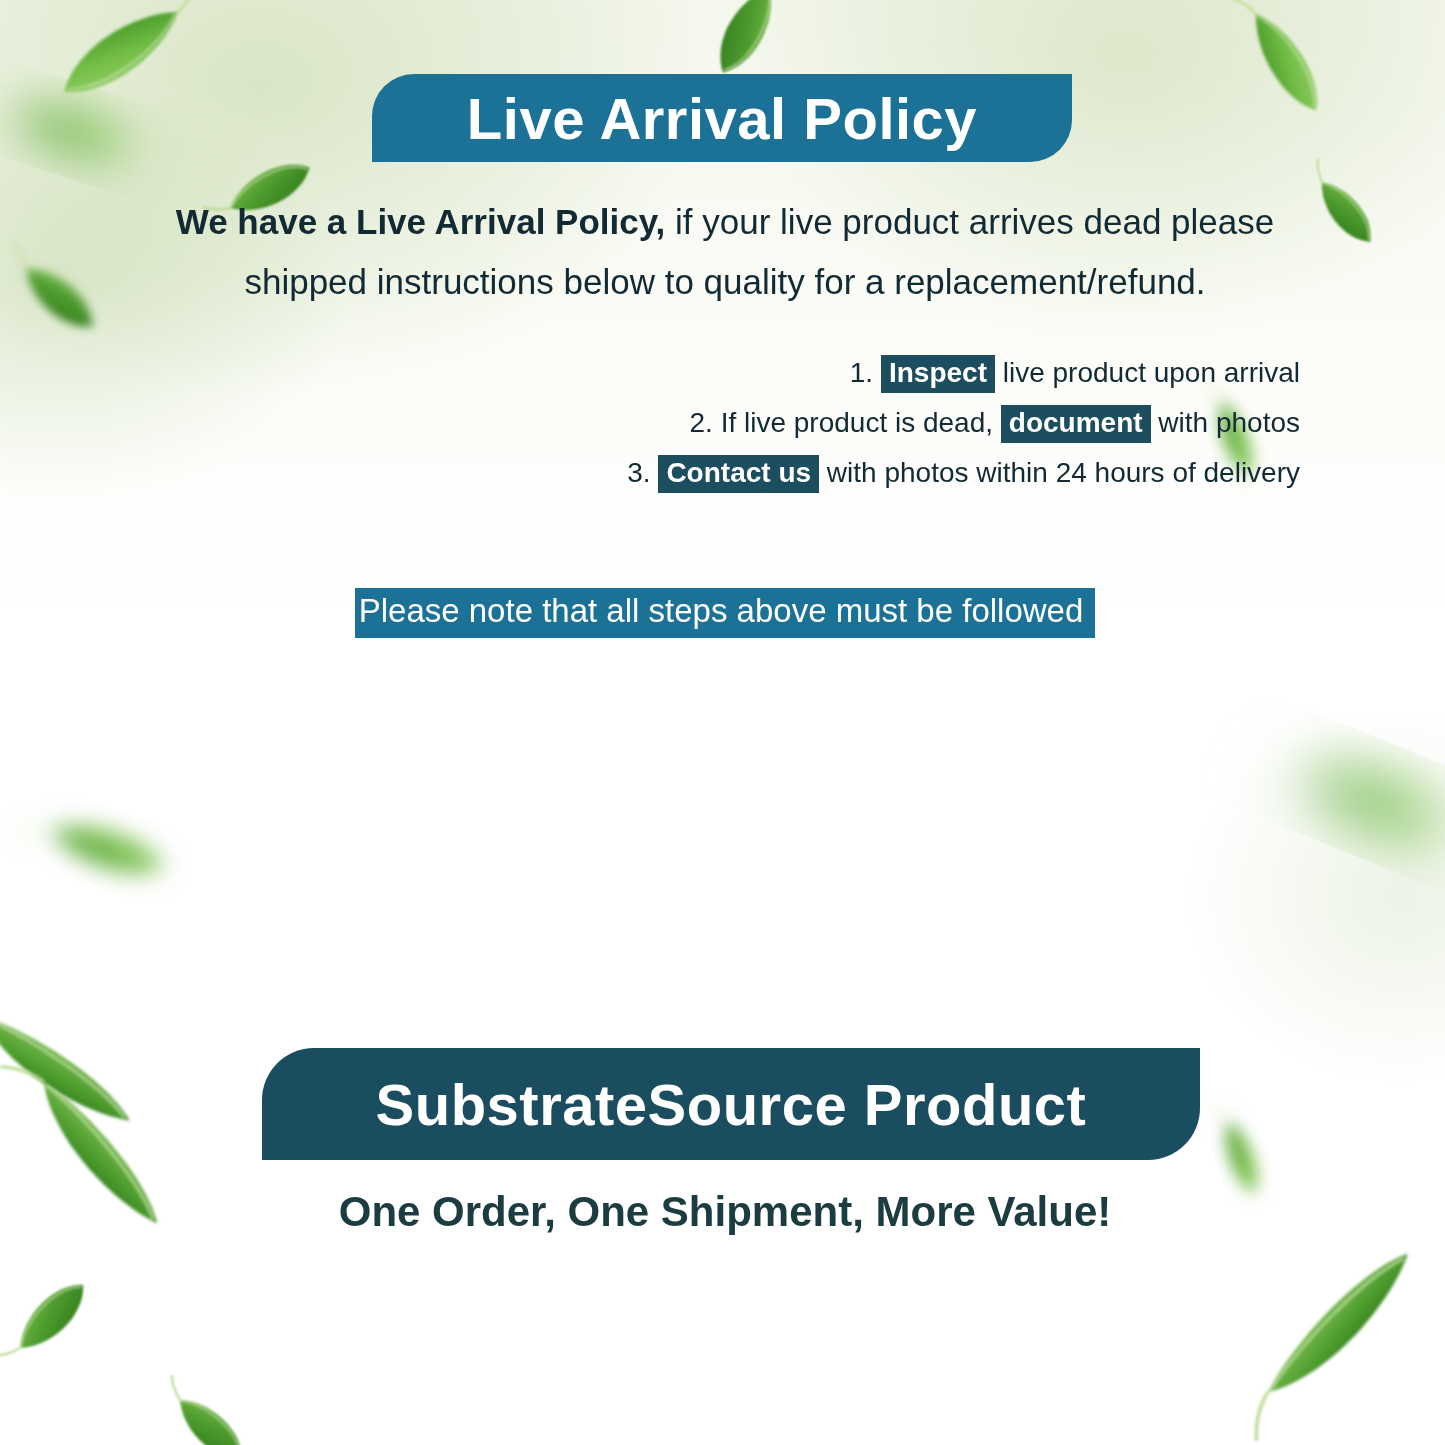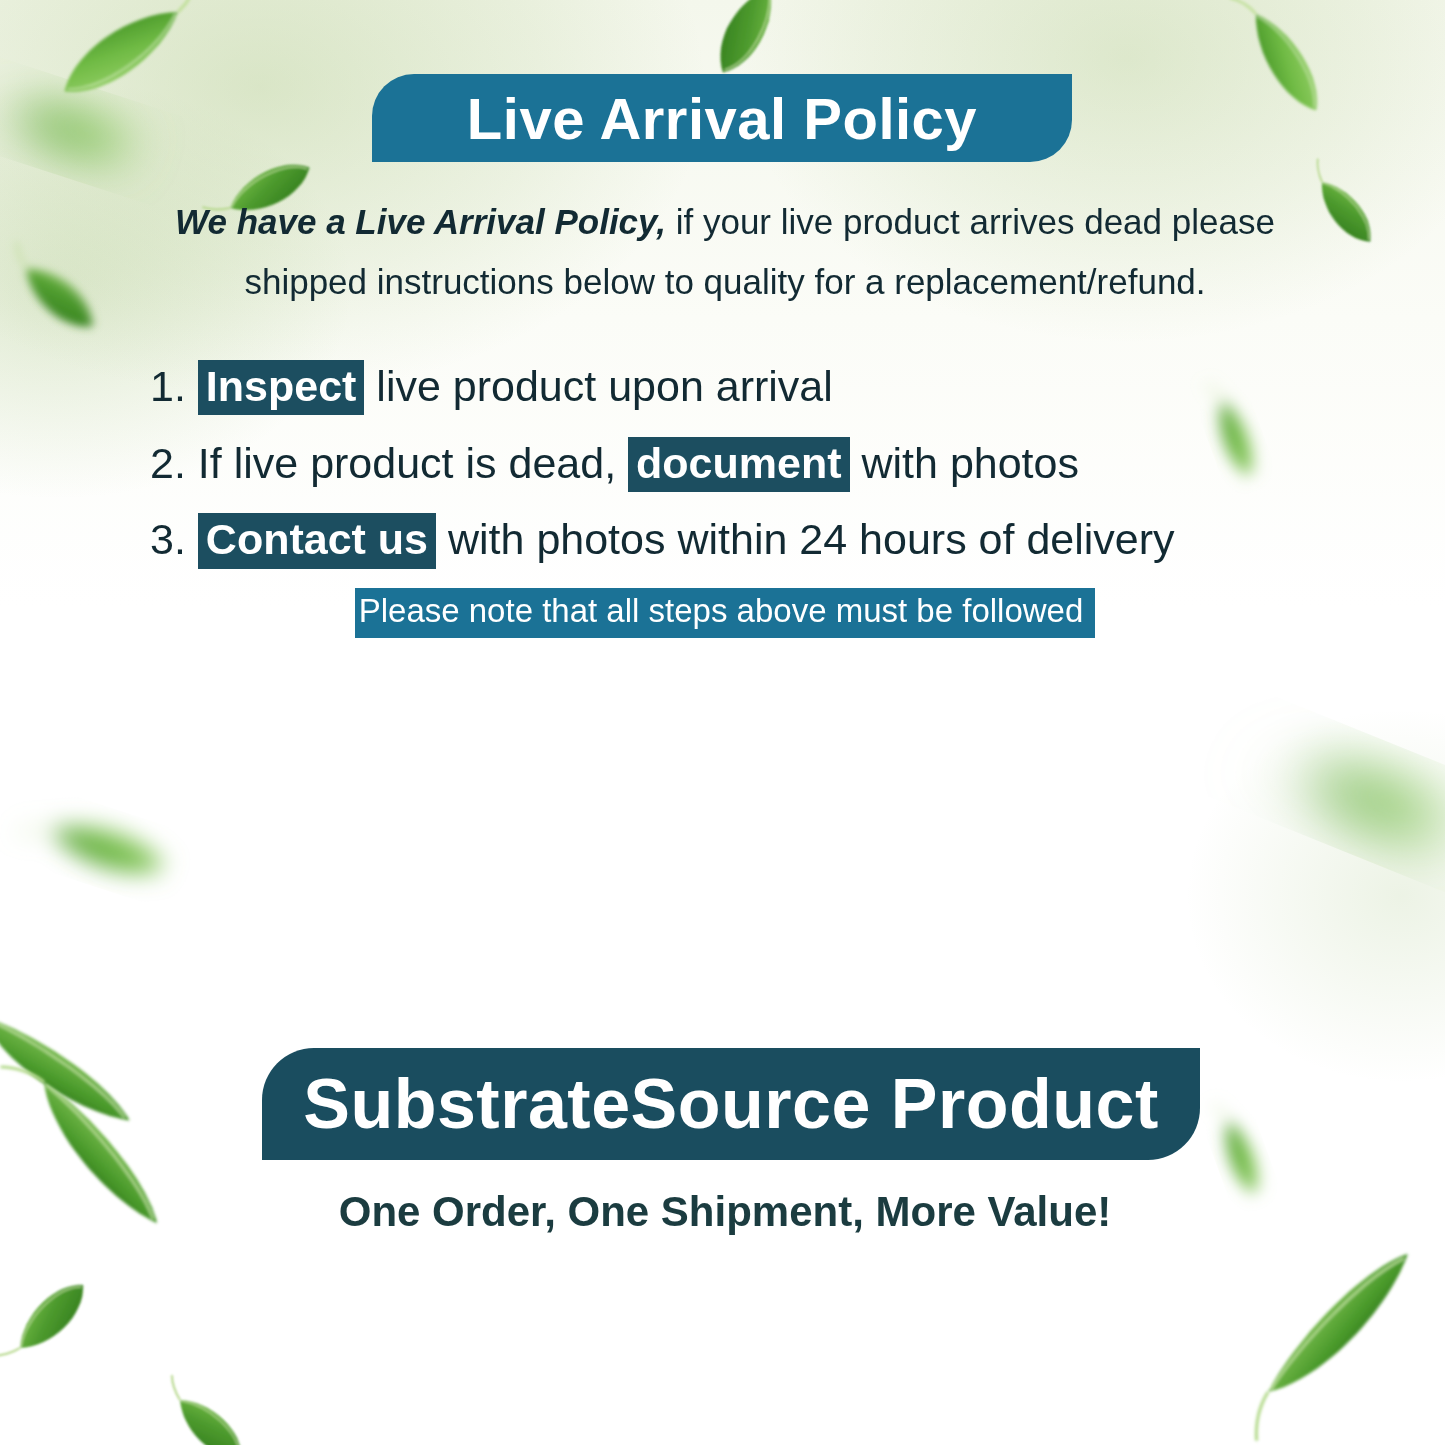--- a/index.html
+++ b/index.html
@@ -55,43 +55,43 @@
     border-radius: 42px 0 42px 0;
     font-size: 58px;
   }
   #banner-substrate {
     left: 262px;
     top: 1048px;
     width: 938px;
     height: 112px;
     background: #1a4d5f;
     border-radius: 52px 0 52px 0;
-    font-size: 70px;
+    font-size: 58px;
   }
 
   
   .intro {
     position: absolute;
     left: 150px;
     top: 192px;
     width: 1150px;
     text-align: center;
     font-size: 35px;
     line-height: 1.72;
     color: #122a33;
   }
-  .intro b { font-weight: 700; font-style: italic; }
+  .intro b { font-weight: 700; }
 
   .steps {
     position: absolute;
     left: 150px;
     top: 348px;
     width: 1150px;
-    text-align: left;
-    font-size: 43px;
+    text-align: right;
+    font-size: 28px;
     line-height: 1.78;
     color: #122a33;
   }
   .step { white-space: nowrap; }
   .hl-dark {
     background: #1c4e60;
     color: #ffffff;
     font-weight: 700;
     padding: 2px 8px 4px 8px;
     display: inline-block;

